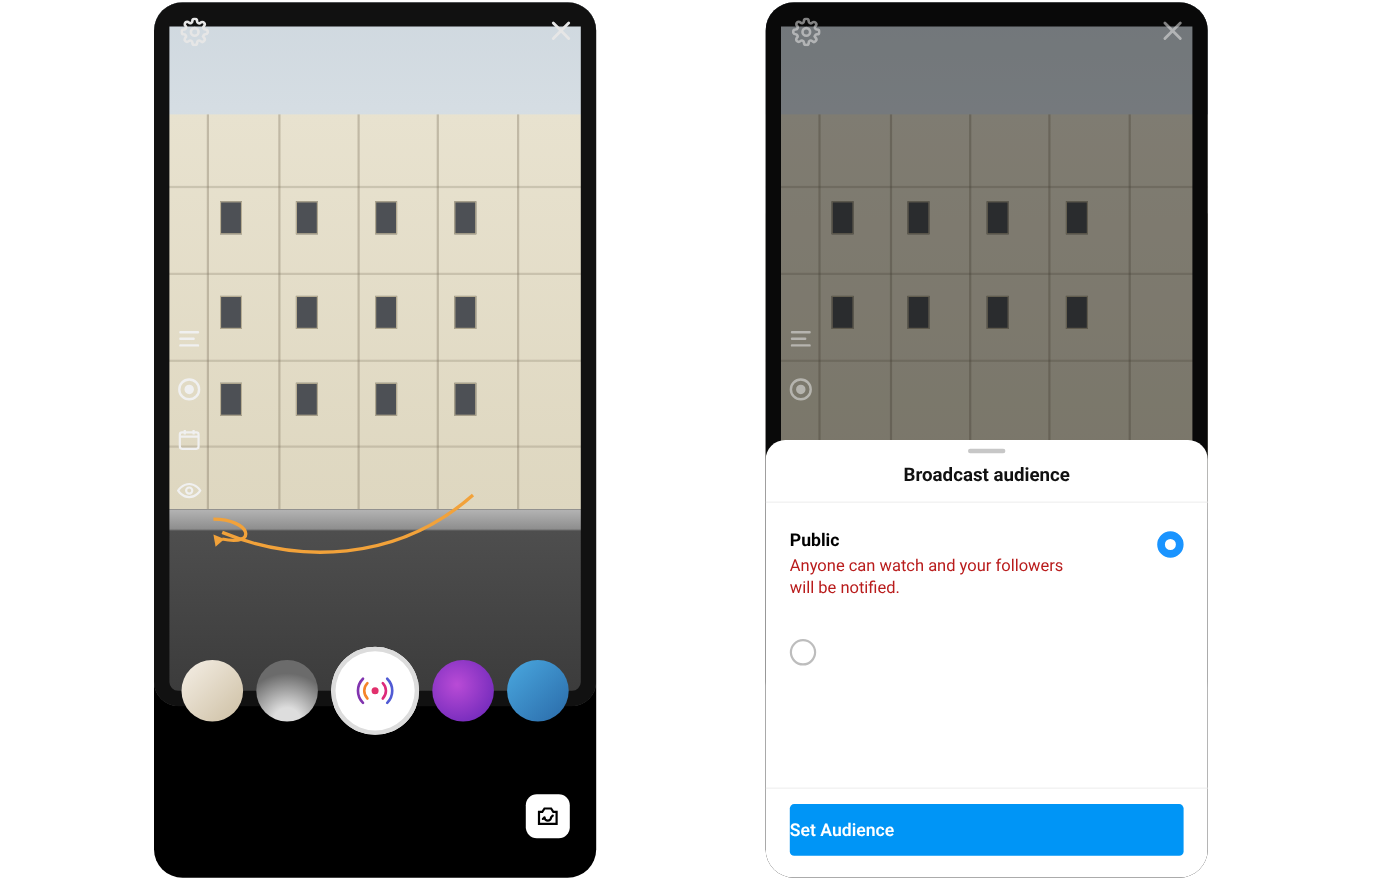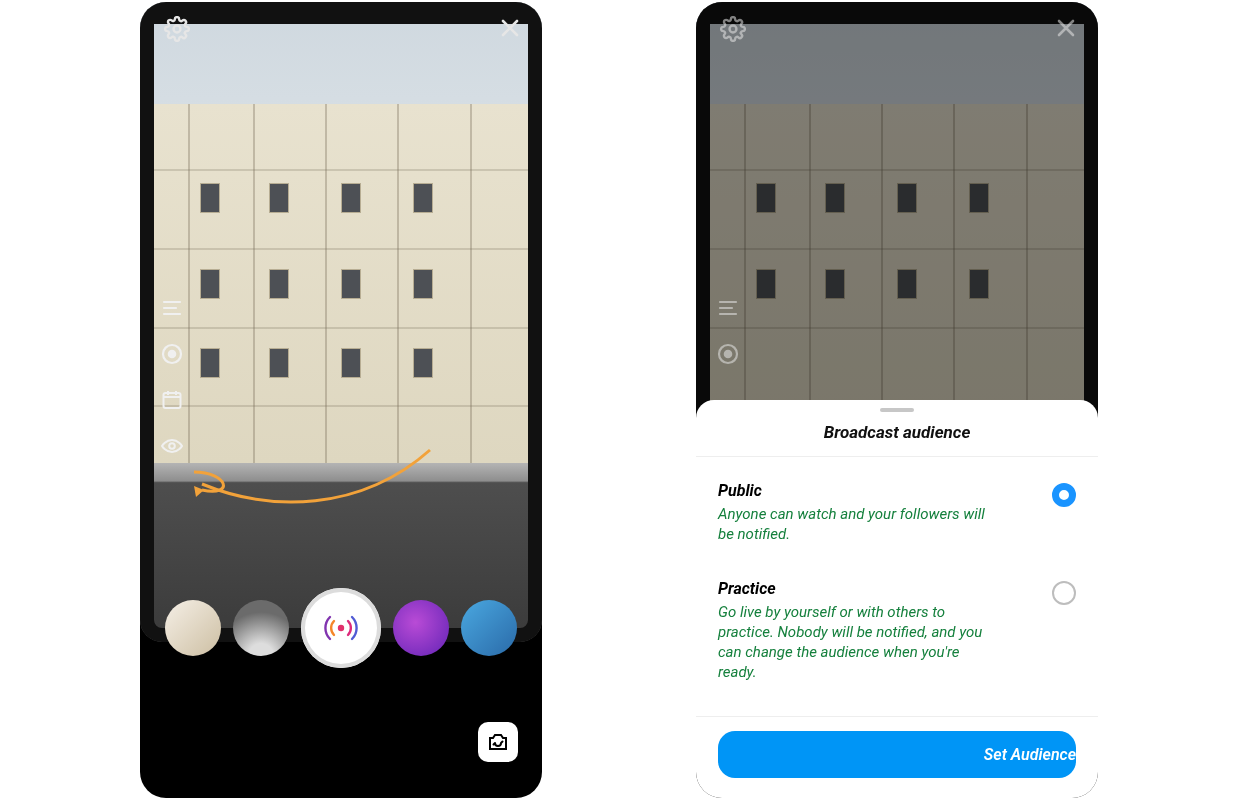--- a/index.html
+++ b/index.html
@@ -18,21 +18,21 @@
   }
   .phone {
     position: absolute;
     width: 402px;
     height: 796px;
     border-radius: 26px;
     overflow: hidden;
     background: #000;
   }
   .phone.left { left: 140px; top: 2px; }
-  .phone.right { left: 696px; top: 2px; font-style: italic; }
+  .phone.right { left: 696px; top: 2px; }
 
   
   .viewfinder {
     position: absolute;
     left: 0; top: 0;
     width: 100%;
     height: 640px;
     border-radius: 22px;
     overflow: hidden;
   }
@@ -168,36 +168,36 @@
     flex:1;
   }
   .opt {
     display:flex;
     align-items:flex-start;
     gap:18px;
     padding:16px 0 18px;
   }
   .opt .txt { flex:1; }
   .opt .name { font-weight:700; font-size:16px; color:#000000; margin-bottom:4px; }
-  .opt .desc { font-size:15px; color:#15803d; line-height:1.35; max-width: 270px;}
+  .opt .desc { font-size:15px; color:#b91c1c; line-height:1.35; max-width: 270px;}
   .radio {
     width:24px; height:24px; border-radius:50%;
     border:2px solid #bdbdbd; margin-top:2px; cursor:pointer;
     position:relative; flex:0 0 auto;
   }
   .radio.selected {
     border-color:#1a94ff; border-width:7px;
   }
   .sheet-divider { height:1px; background:#eee; margin: 6px 0 14px; }
   .primary-btn {
     margin:0 22px 20px;
     background:#0095f6;
     color:#fff;
-    text-align:right;
-    border-radius:17px;
+    text-align:left;
+    border-radius:4px;
     font-weight:600;
     font-size:16px;
     padding:14px 0;
     cursor:pointer;
   }
 
   
   .phone.right .top-gear, .phone.right .top-close { opacity:.55; }
   .phone.right .tool-stack { opacity:.5; }
 </style>
@@ -373,24 +373,20 @@
       <div class="options">
         <div class="opt">
           <div class="txt">
             <div class="name">Public</div>
             <div class="desc">Anyone can watch and your followers will be notified.</div>
           </div>
           <div class="radio selected"></div>
         </div>
 
         <div class="opt">
-          <div class="txt">
-            <div class="name">Practice</div>
-            <div class="desc">Go live by yourself or with others to practice. Nobody will be notified, and you can change the audience when you're ready.</div>
-          </div>
           <div class="radio"></div>
         </div>
       </div>
 
       <div class="sheet-divider"></div>
       <div class="primary-btn">Set Audience</div>
     </div>
   </div>
 
 </div>

